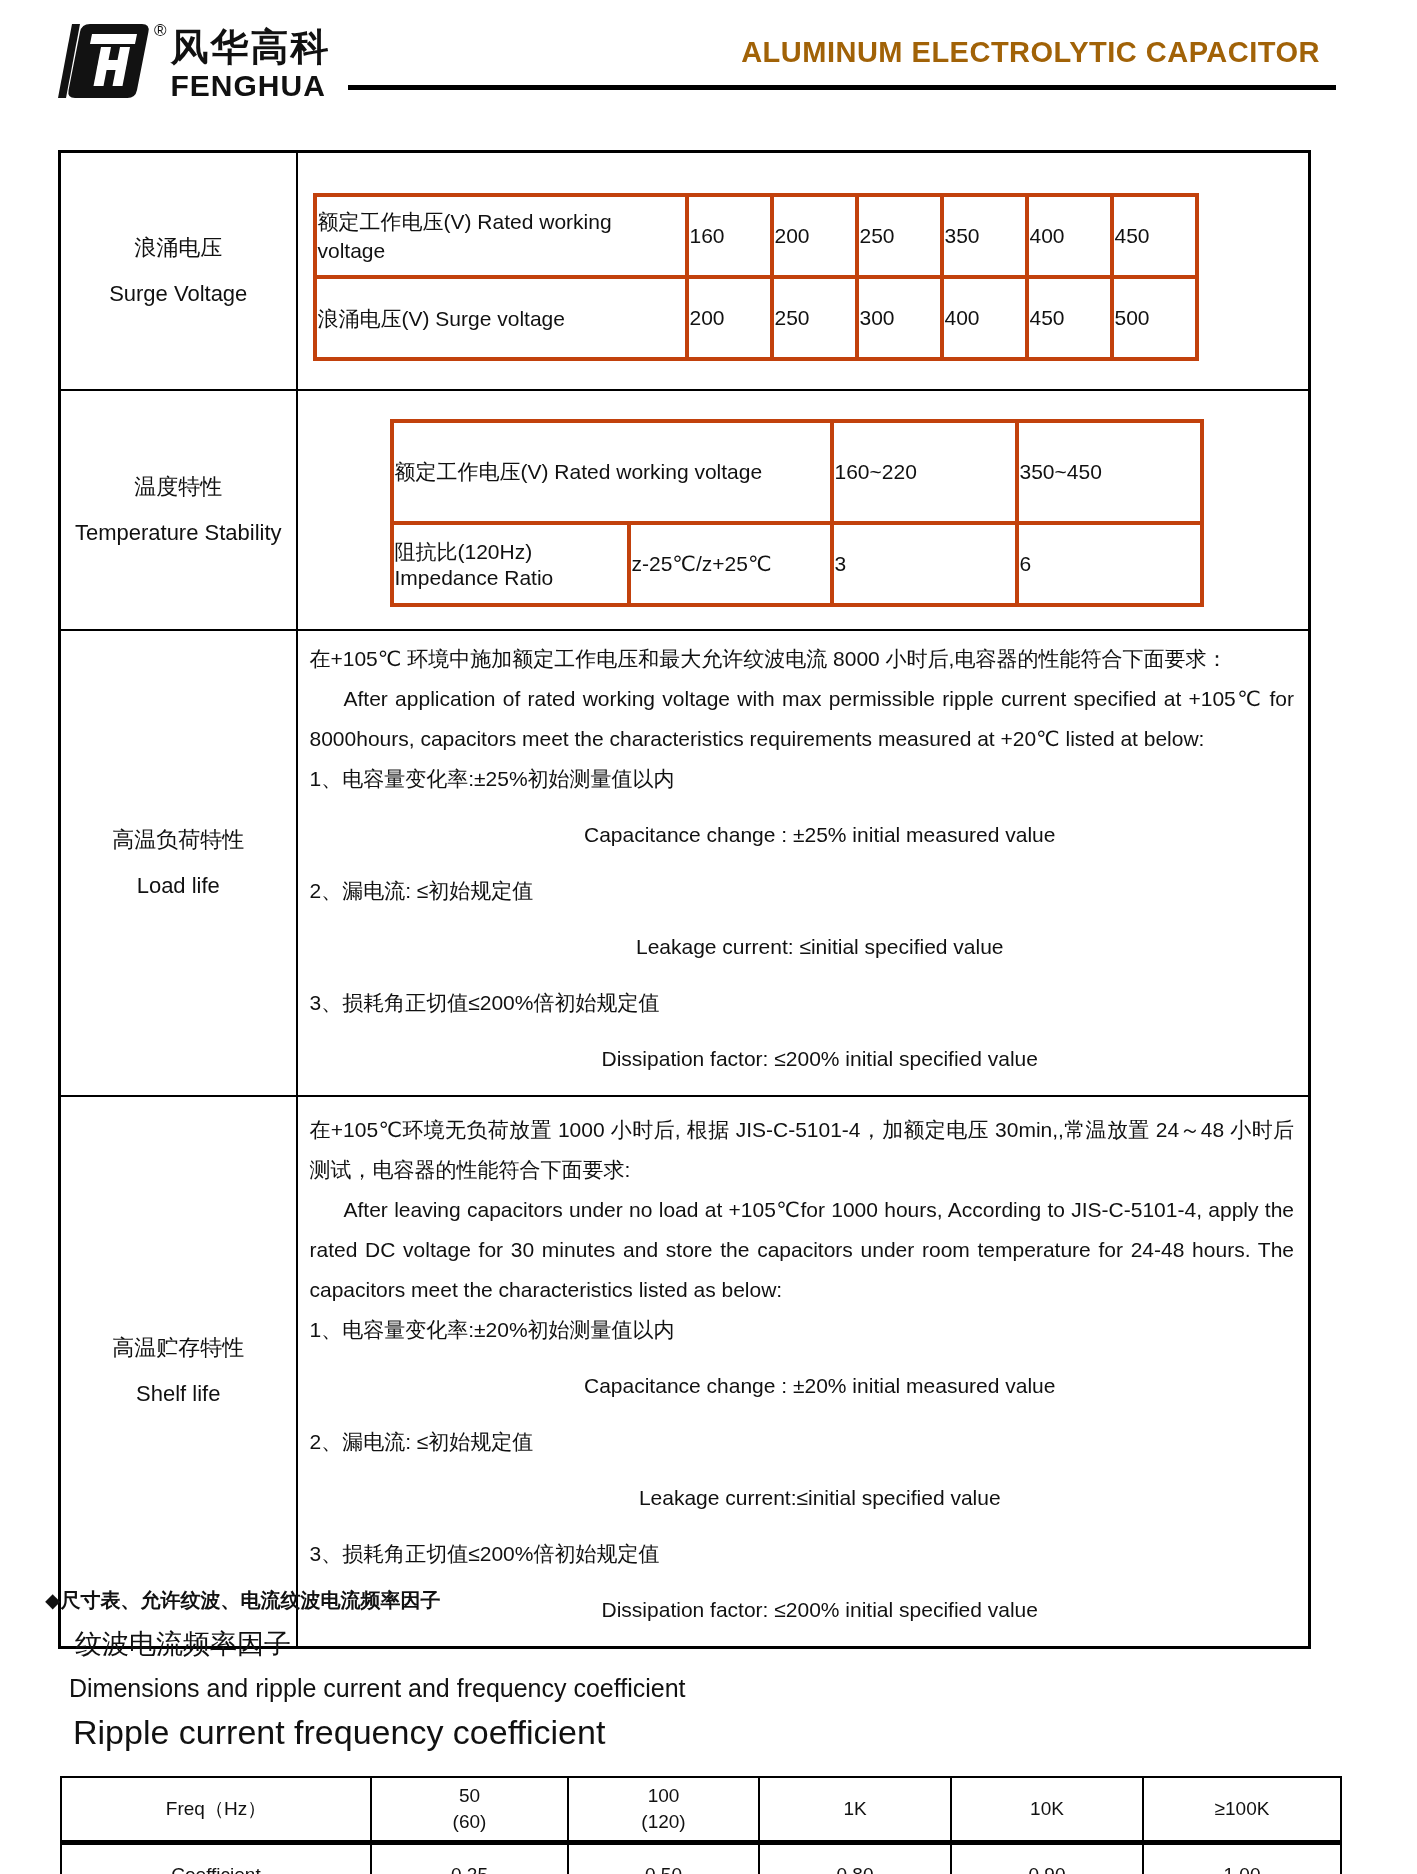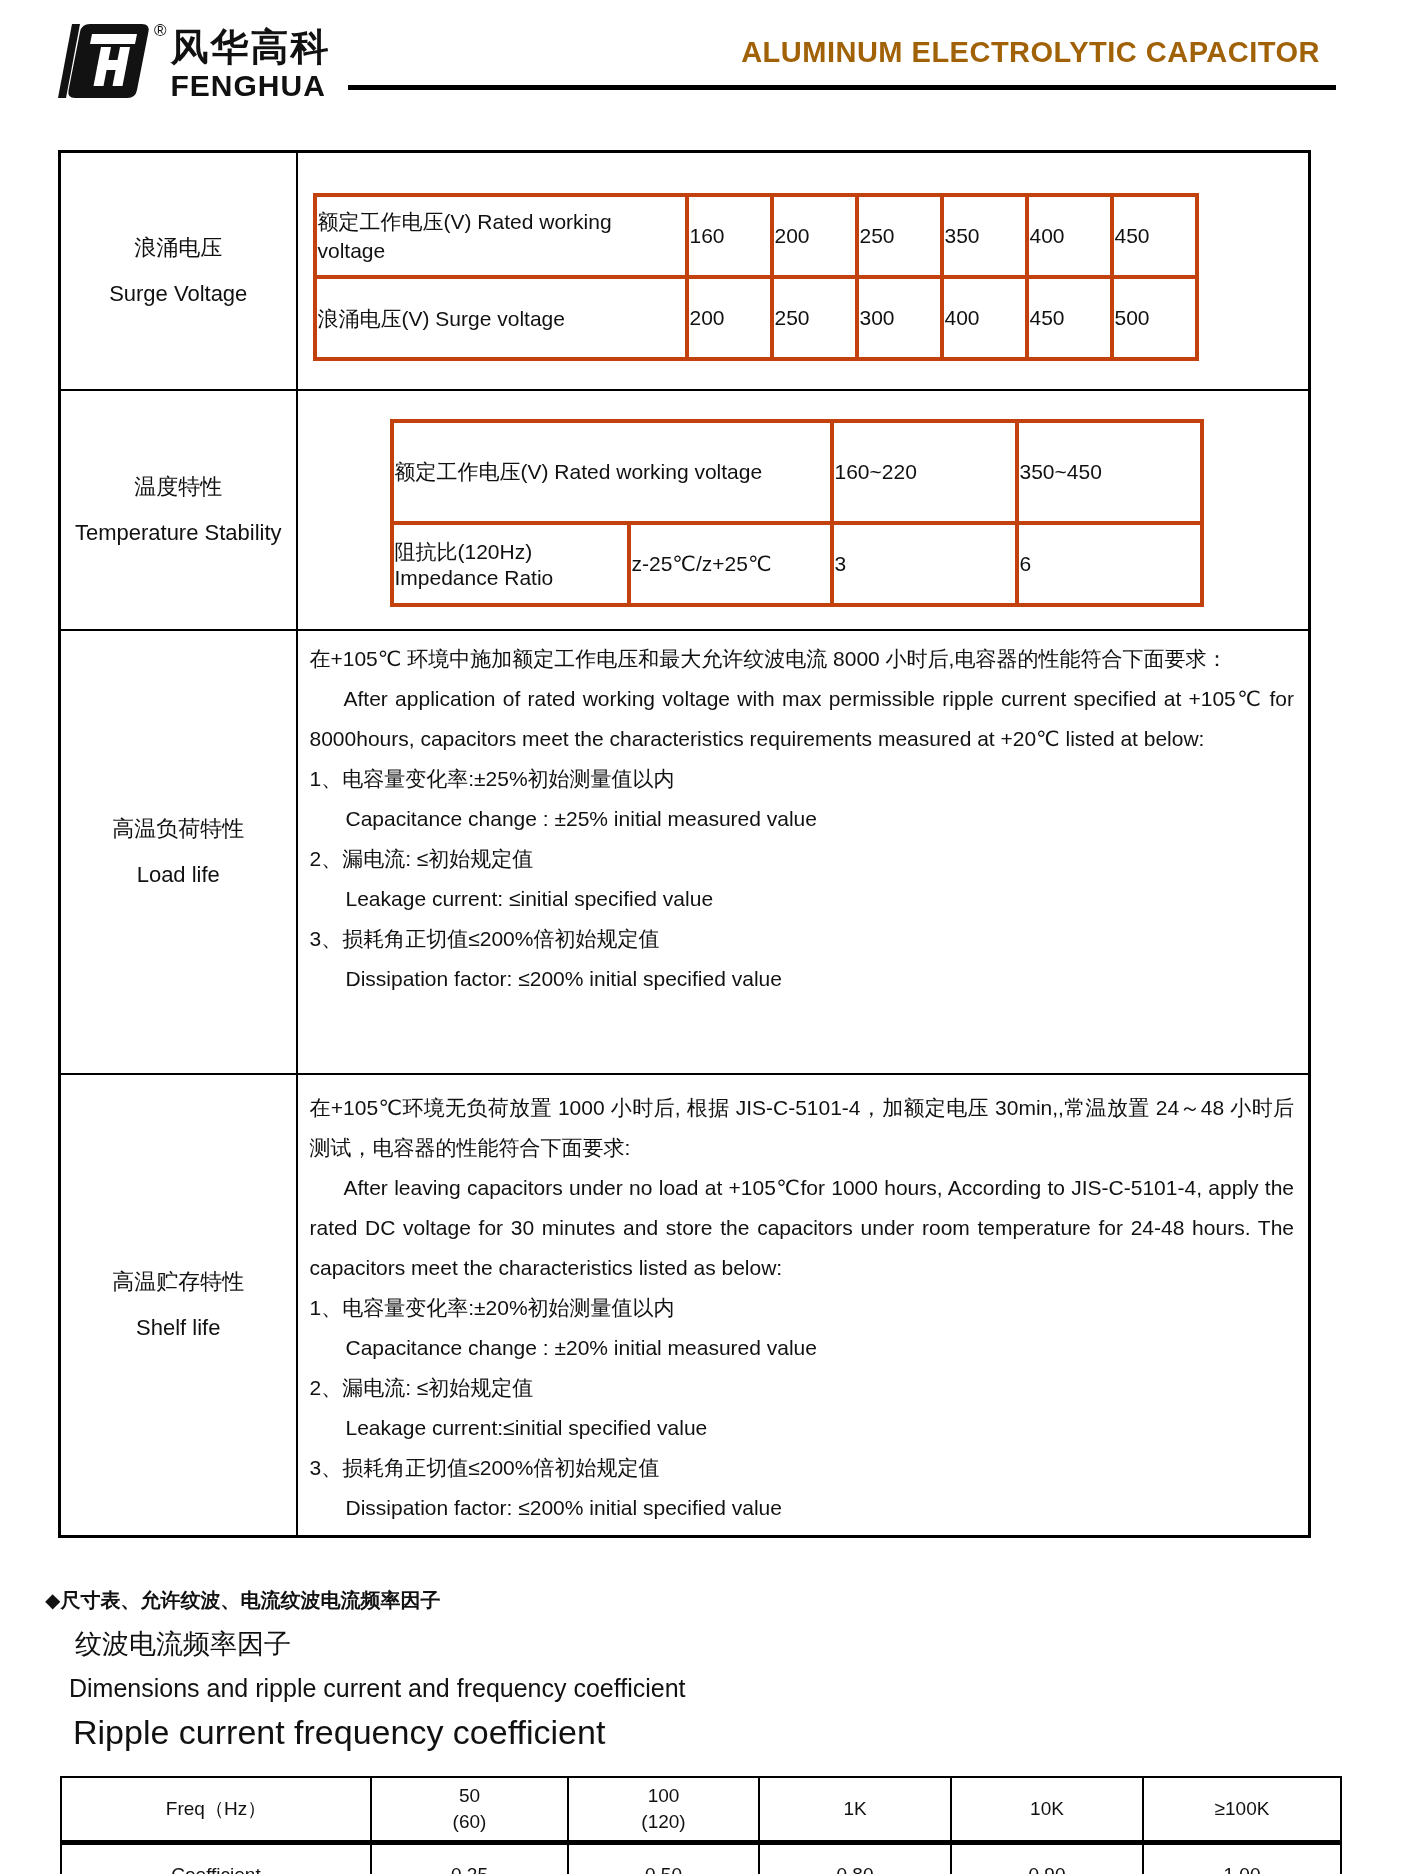--- a/index.html
+++ b/index.html
@@ -45,21 +45,21 @@
 
   .cellblock .l1{display:block;}
   .cellblock .l2{display:block;}
 
   
   .lifetext{padding:8px 14px 0 12px;font-size:21px;line-height:40px;}
   .lifetext.shelf{padding-top:13px;}
   .intro-cn{text-align:justify;margin:0;}
   .intro-en{text-align:justify;text-indent:34px;margin:0;}
   .item-cn{margin:0;}
-  .item-en{margin:0;padding-left:36px;}
+  .item-en{margin:16px;padding-left:36px;text-align:center;}
 
   
   #section-head{position:absolute;left:45px;top:1578px;line-height:44px;}
   #sec-cn{font-size:20px;font-weight:bold;}
   #sec-en{font-size:25px;margin-left:24px;}
   #sec-sub-cn{font-size:27px;margin-left:30px;}
   #sec-sub-en{font-size:34px;margin-left:28px;}
 
   
   #freq-table{position:absolute;left:60px;top:1776px;width:1280px;border:2px solid #000;}

